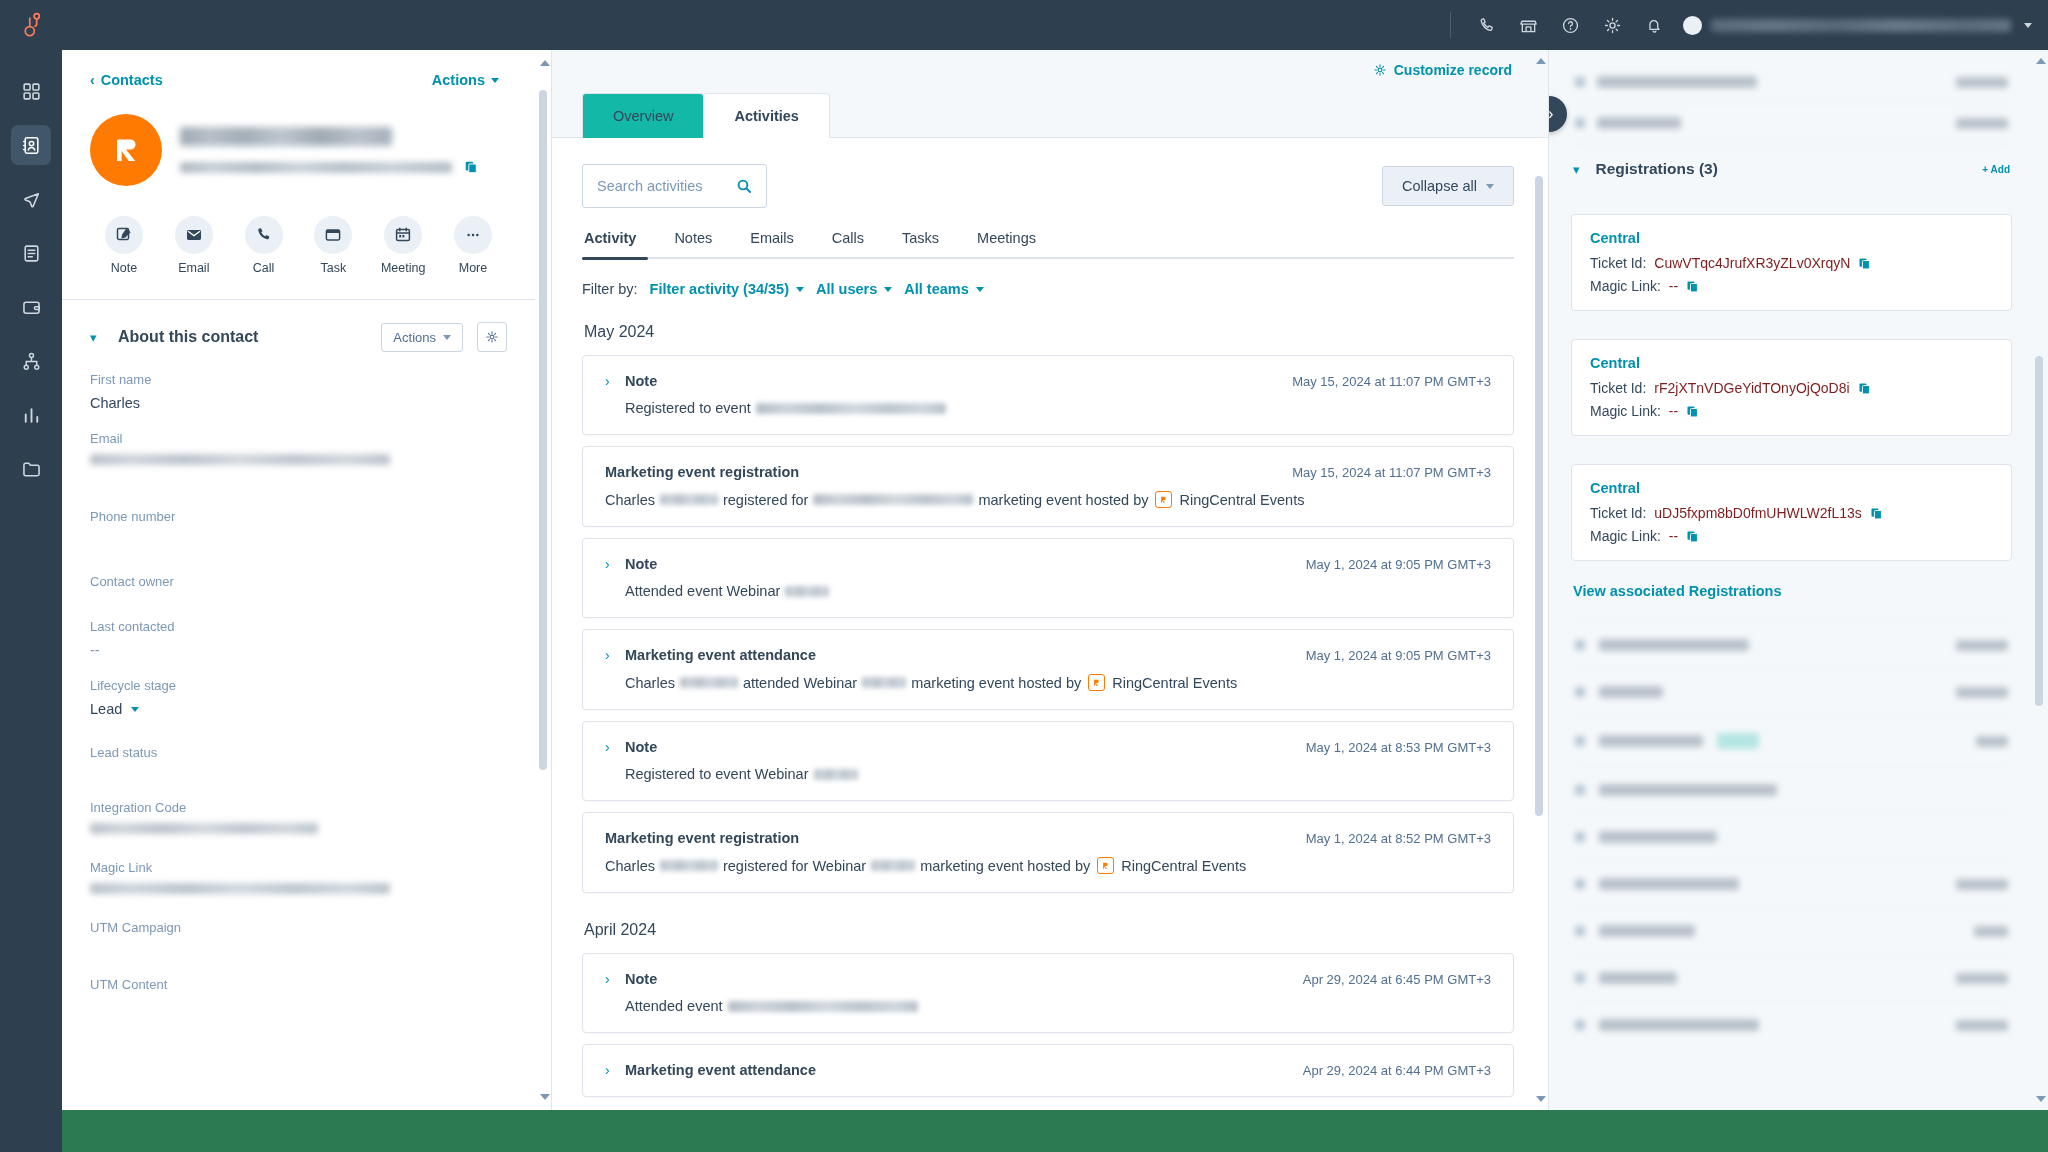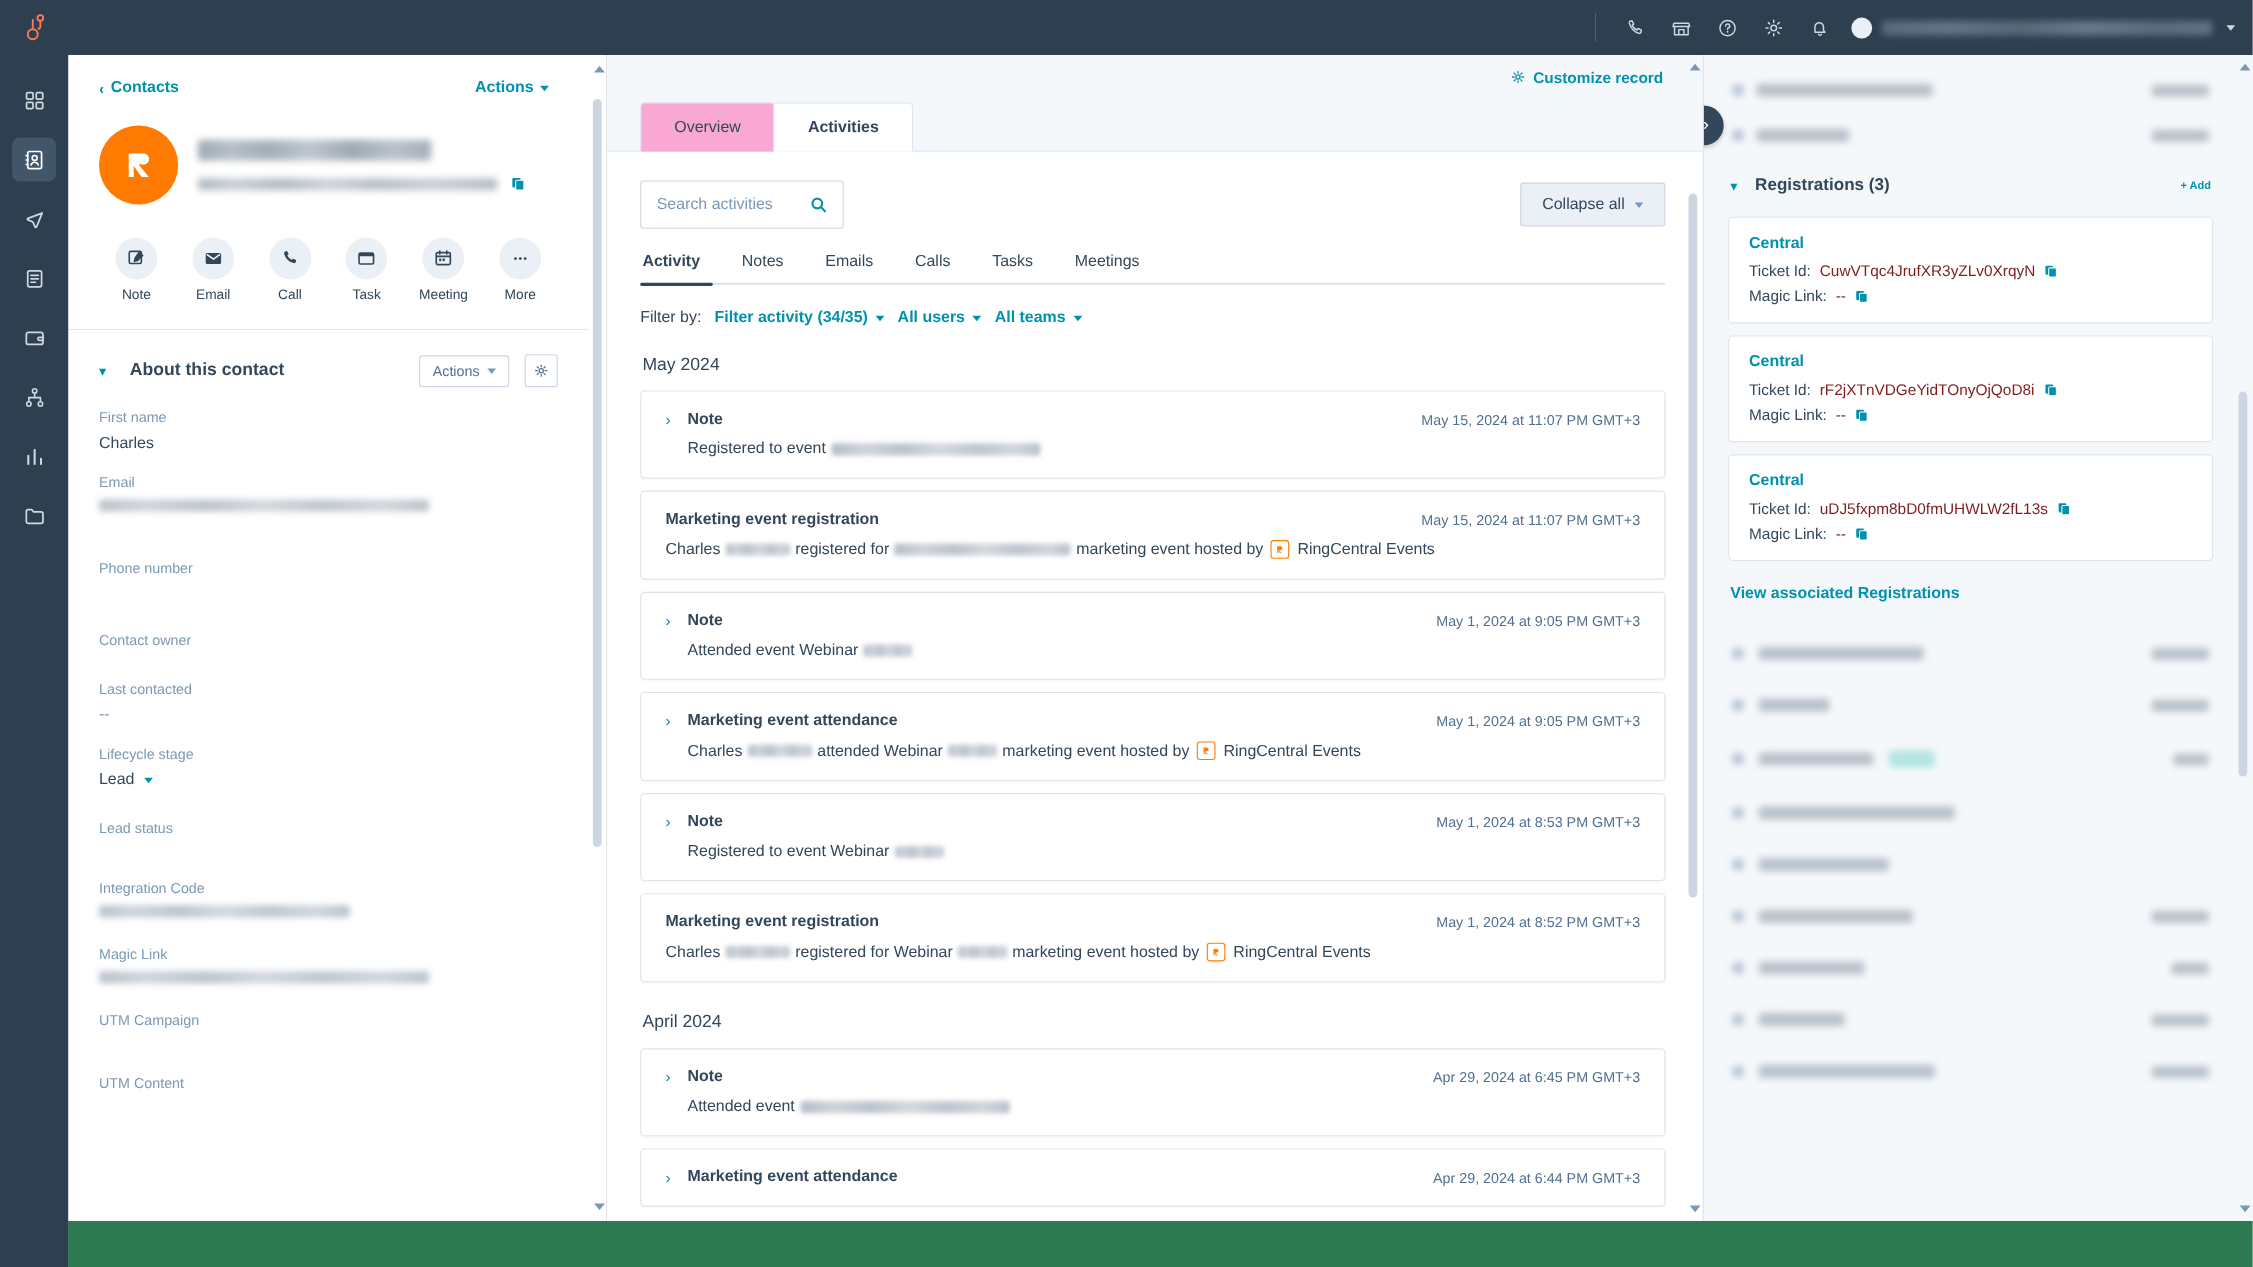--- a/index.html
+++ b/index.html
@@ -151,21 +151,21 @@
   .centercol { flex:1 1 auto; position:relative; background:#f5f8fa; overflow:hidden; }
   .cc-topbar { height:42px; position:relative; }
   .customize {
     position:absolute; right:36px; top:12px; display:flex; align-items:center; gap:7px;
     color:#0091ae; font-size:14px; font-weight:600;
   }
   .customize svg { width:14px; height:14px; }
 
   .tabs-row { display:flex; padding-left:30px; position:relative; }
   .tab {
-    padding:14px 30px 13px 30px; font-size:14.5px; color:#33475b; background:#f9a8d4;
+    padding:14px 30px 13px 30px; font-size:14.5px; color:#33475b; background:#14b8a6;
     border:1px solid #dfe3eb; border-bottom:none; border-radius:4px 4px 0 0; position:relative; top:1px;
   }
   .tab + .tab { margin-left:-1px; }
   .tab.active { background:#ffffff; font-weight:700; border-bottom:1px solid #fff; }
   .tabs-underline { height:1px; background:#dfe3eb; margin-top:0; }
 
   .cc-body { background:#ffffff; min-height:100%; padding:0 0 0 0; position:relative; }
   .cc-inner { padding:26px 34px 0 30px; }
 
   .search-row { display:flex; align-items:center; }
@@ -233,21 +233,21 @@
   .rp-c-r { margin-left:auto; height:11px; width:52px; border-radius:3px; background:#8795a4;}
   .rp-c-tag { height:16px; width:42px; border-radius:3px; background:#7fd6d0; }
 
   .reg-hdr { display:flex; align-items:center; gap:16px; padding:16px 2px 8px 2px; }
   .reg-chev { color:#0091ae; font-size:13px; }
   .reg-title { font-size:15.5px; font-weight:700; color:#33475b; flex:1; }
   .reg-add { color:#0091ae; font-size:10px; font-weight:600; }
 
   .reg-card {
     background:#ffffff; border:1px solid #dfe3eb; border-radius:4px;
-    padding:15px 18px 16px 18px; margin-top:11px;
+    padding:15px 18px 16px 18px; margin-top:28px;
   }
   .reg-name { color:#0091ae; font-size:14.5px; font-weight:700; margin-bottom:9px; }
   .reg-line { font-size:14px; color:#33475b; display:flex; align-items:center; gap:8px; margin-top:7px; }
   .reg-key { color:#33475b; }
   .reg-val { color:#7f1d1d; }
   .reg-copy { color:#0091ae; width:13px; height:15px; flex:0 0 auto; }
 
   .reg-view { color:#0091ae; font-size:14.5px; font-weight:600; margin:22px 2px 0 2px; }
 
   .rp-collapsed2 {

